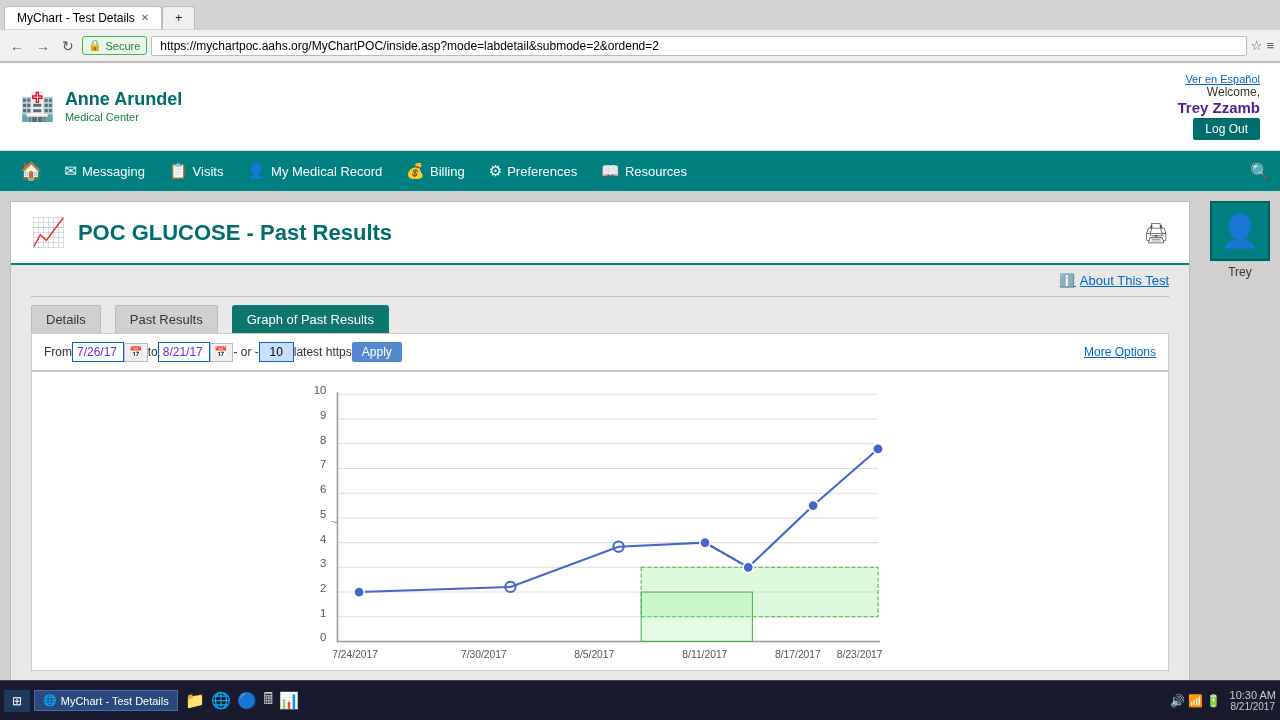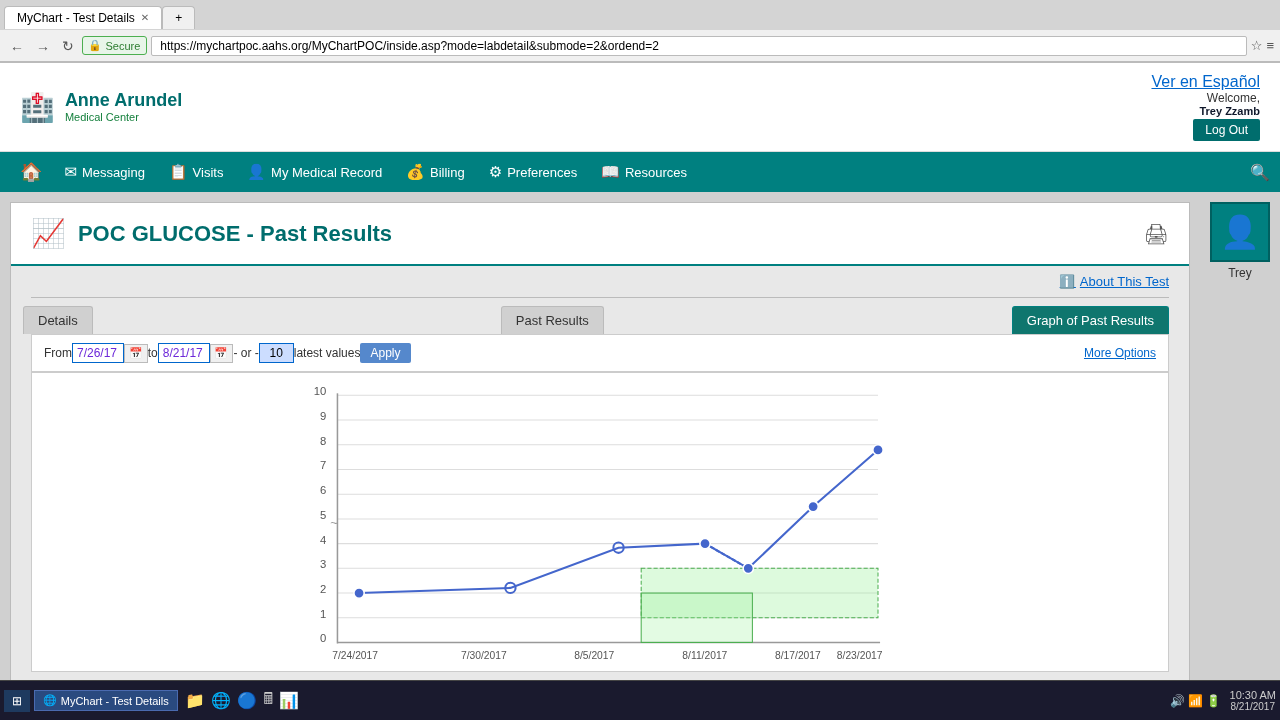--- a/index.html
+++ b/index.html
@@ -19,23 +19,23 @@
     .nav-icons { display: flex; gap: 4px; align-items: center; font-size: 13px; color: #555; }
 
     
     .site-header { background: #fff; padding: 10px 20px; display: flex; justify-content: space-between; align-items: center; border-bottom: 1px solid #ddd; }
     .logo-area { display: flex; align-items: center; gap: 10px; }
     .logo-icon { font-size: 28px; color: #006d6d; }
     .logo-text { line-height: 1.2; }
     .logo-text .name1 { font-size: 18px; font-weight: bold; color: #006d6d; }
     .logo-text .name2 { font-size: 11px; color: #15803d; }
     .header-right { text-align: right; font-size: 12px; }
-    .header-right .ver-en { color: #0066cc; text-decoration: underline; cursor: pointer; font-size: 16px; }
+    .header-right .ver-en { color: #0066cc; text-decoration: underline; cursor: pointer; font-size: 11px; }
     .header-right .welcome { color: #333; }
-    .header-right .username { font-size: 11px; font-weight: bold; color: #0f172a; }
+    .header-right .username { font-size: 15px; font-weight: bold; color: #4c1d95; }
     .logout-btn { background: #006d6d; color: #fff; border: none; padding: 4px 12px; font-size: 12px; cursor: pointer; border-radius: 2px; margin-top: 2px; }
 
     
     .main-nav { background: #008080; display: flex; align-items: center; padding: 0 10px; height: 40px; }
     .nav-home { color: #fff; font-size: 18px; padding: 8px 10px; cursor: pointer; }
     .nav-item { display: flex; align-items: center; gap: 5px; color: #fff; font-size: 13px; padding: 8px 12px; cursor: pointer; text-decoration: none; }
     .nav-item .nav-icon { font-size: 15px; }
     .nav-search { margin-left: auto; color: #fff; font-size: 16px; cursor: pointer; }
 
     
@@ -47,21 +47,21 @@
     .header-icon { font-size: 28px; color: #888; }
     .page-title { font-size: 22px; color: #006d6d; font-weight: bold; }
     .print-icon { margin-left: auto; font-size: 20px; color: #555; cursor: pointer; }
 
     
     .about-section { text-align: right; padding: 8px 20px; }
     .about-link { color: #0066cc; text-decoration: underline; cursor: pointer; font-size: 13px; display: inline-flex; align-items: center; gap: 4px; }
     .about-divider { border: none; border-top: 1px solid #bbb; margin: 0 20px; }
 
     
-    .tabs-container { display: flex; padding: 8px 20px 0 12px; gap: 2px; justify-content: space-between; }
+    .tabs-container { display: flex; padding: 8px 20px 0 20px; gap: 14px; }
     .tab-item { padding: 6px 14px; font-size: 13px; cursor: pointer; border: 1px solid #bbb; border-bottom: none; border-radius: 3px 3px 0 0; background: #d0d0d0; color: #333; }
     .tab-item.active { background: #0f766e; color: #fff; border-color: #008080; }
 
     
     .filter-bar { background: #fff; border: 1px solid #ccc; margin: 0 20px; padding: 8px 12px; display: flex; align-items: center; flex-wrap: wrap; }
     .filter-label { font-size: 12px; color: #333; }
     .date-input { border: 1px solid #0066cc; padding: 2px 4px; font-size: 12px; width: 52px; color: #6d28d9; }
     .cal-btn { border: 1px solid #bbb; background: #f0f0f0; padding: 2px 4px; cursor: pointer; font-size: 11px; }
     .latest-input { border: 1px solid #0066cc; background: #ccddff; padding: 2px 4px; font-size: 12px; width: 35px; text-align: center; color: #000; }
     .apply-btn { background: #5588cc; color: #fff; border: none; padding: 3px 10px; font-size: 12px; cursor: pointer; border-radius: 2px; }
@@ -186,21 +186,21 @@
 
     <div class="filter-bar">
       <span class="filter-label">From</span>
       <input class="date-input" type="text" value="7/26/17" style="">
       <button class="cal-btn">📅</button>
       <span class="filter-label">to</span>
       <input class="date-input" type="text" value="8/21/17" style="">
       <button class="cal-btn">📅</button>
       <span class="filter-label">- or -</span>
       <input class="latest-input" type="text" value="10" style="">
-      <span class="filter-label">latest values</span>
+      <span class="filter-label">latest https</span>
       <button class="apply-btn">Apply</button>
       <span class="more-options">More Options</span>
     </div>
 
     <div class="chart-container">
       <svg class="chart-svg" viewBox="0 0 580 270">
 
         <text x="18" y="252" font-size="11" fill="#555">0</text>
         <text x="18" y="228" font-size="11" fill="#555">1</text>
         <text x="18" y="204" font-size="11" fill="#555">2</text>

